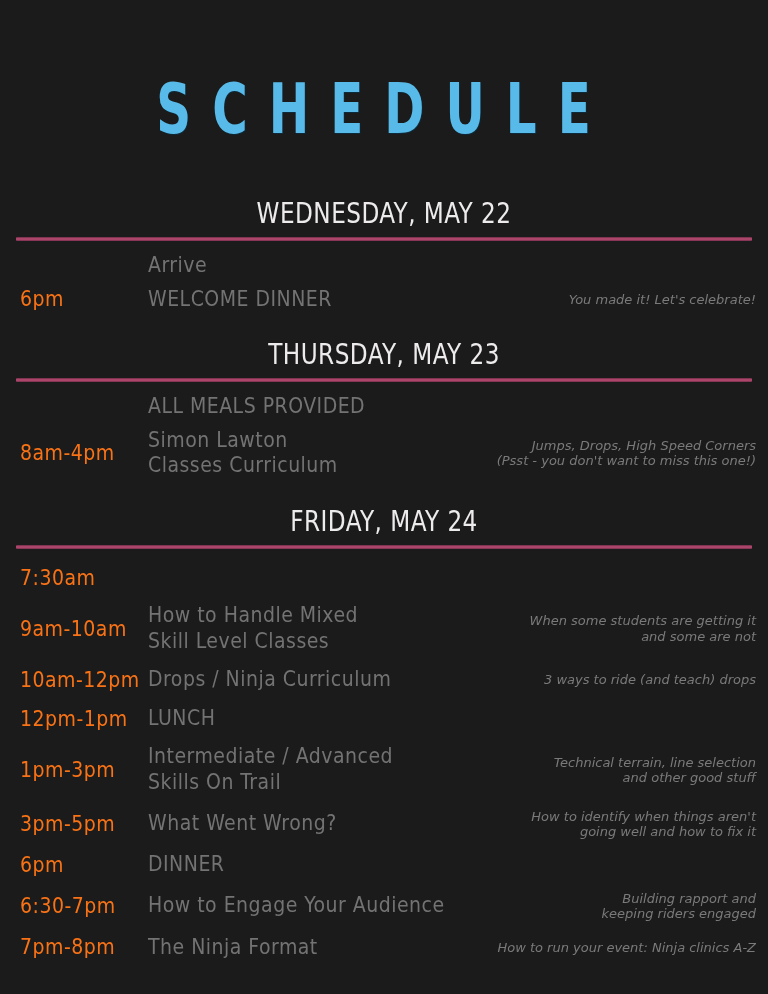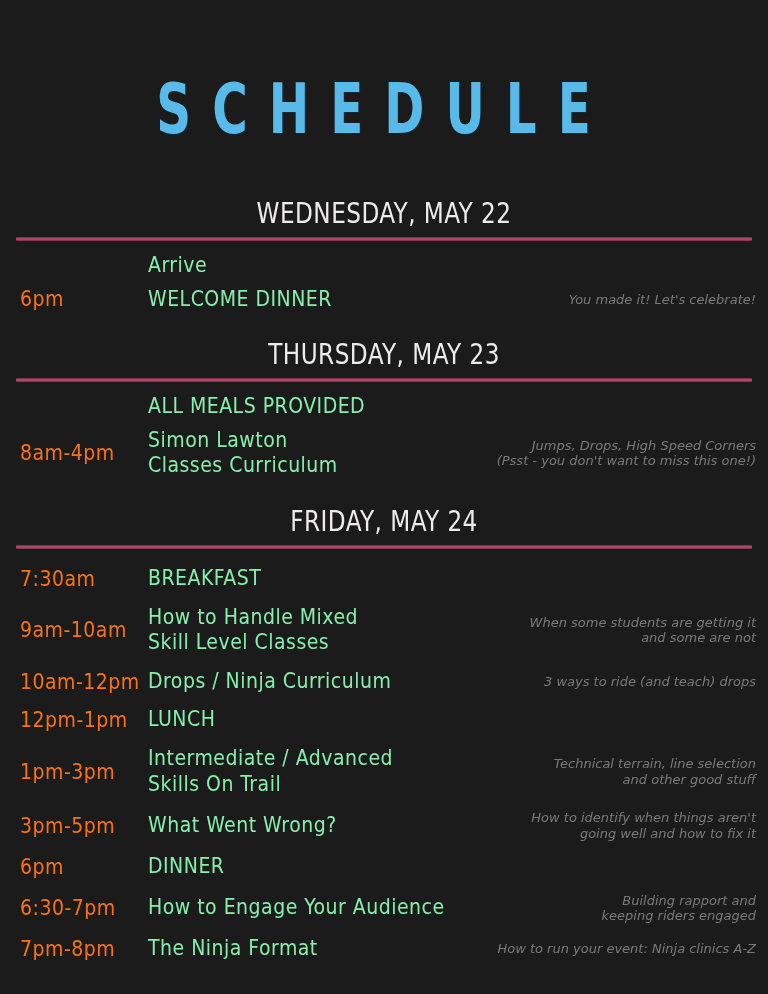--- a/index.html
+++ b/index.html
@@ -63,21 +63,21 @@
   .row.tight { margin: 8px 0; }
   .cell-time {
     font-size: 21px;
     color: #f97316;
     font-stretch: condensed;
     white-space: pre;
     letter-spacing: 0.5px;
   }
   .cell-event {
     font-size: 21px;
-    color: #86efac;
+    color: #737373;
     font-stretch: condensed;
     white-space: pre;
     line-height: 1.22;
     letter-spacing: 0.5px;
   }
   .cell-note {
     font-size: 13px;
     font-style: italic;
     color: #7b7a7a;
     text-align: right;
@@ -130,21 +130,20 @@
       </div>
     </div>
   </div>
 
   <div class="section">
     <div class="section-heading">FRIDAY, MAY 24</div>
     <div class="divider"></div>
     <div class="rows">
       <div class="row">
         <div class="cell-time">7:30am</div>
-        <div class="cell-event">BREAKFAST</div>
         <div class="cell-note"></div>
       </div>
       <div class="row">
         <div class="cell-time">9am-10am</div>
         <div class="cell-event">How to Handle Mixed
 Skill Level Classes</div>
         <div class="cell-note">When some students are getting it
 and some are not</div>
       </div>
       <div class="row">

